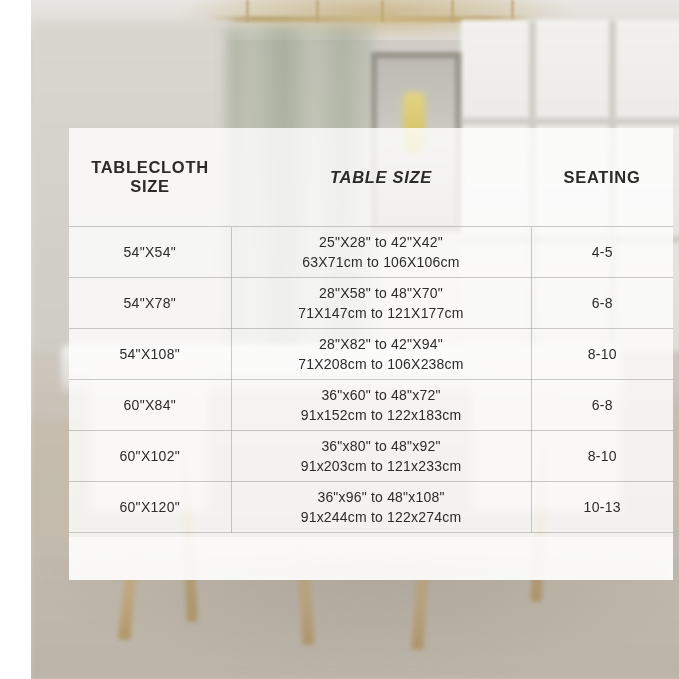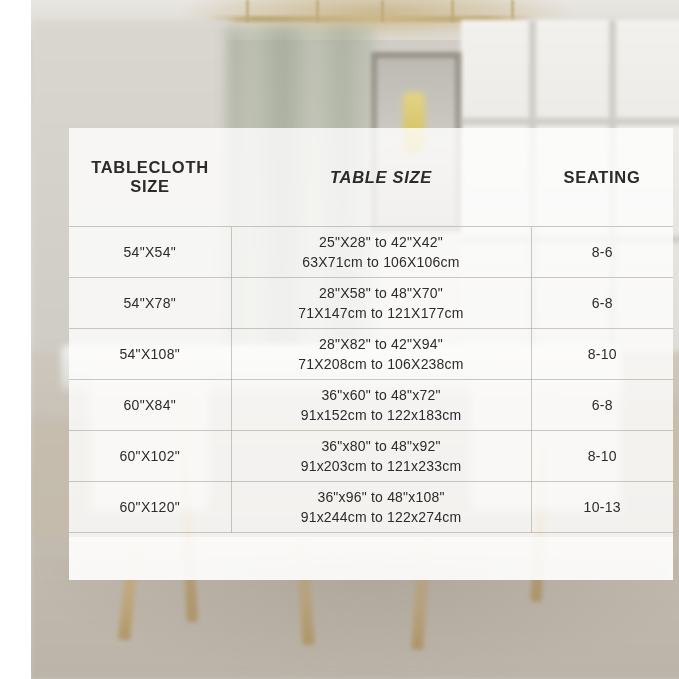--- a/index.html
+++ b/index.html
@@ -274,21 +274,21 @@
         </th>
       </tr>
     </thead>
     <tbody>
       <tr>
         <td class="col-first cell-tablecloth">54"X54"</td>
         <td class="cell-tablesize">
           <div>25"X28" to 42"X42"</div>
           <div>63X71cm  to 106X106cm</div>
         </td>
-        <td class="col-last cell-seating">8-6</td>
+        <td class="col-last cell-seating">4-5</td>
       </tr>
       <tr>
         <td class="col-first cell-tablecloth">54"X78"</td>
         <td class="cell-tablesize">
           <div>28"X58" to 48"X70"</div>
           <div>71X147cm to 121X177cm</div>
         </td>
         <td class="col-last cell-seating">6-8</td>
       </tr>
       <tr>

